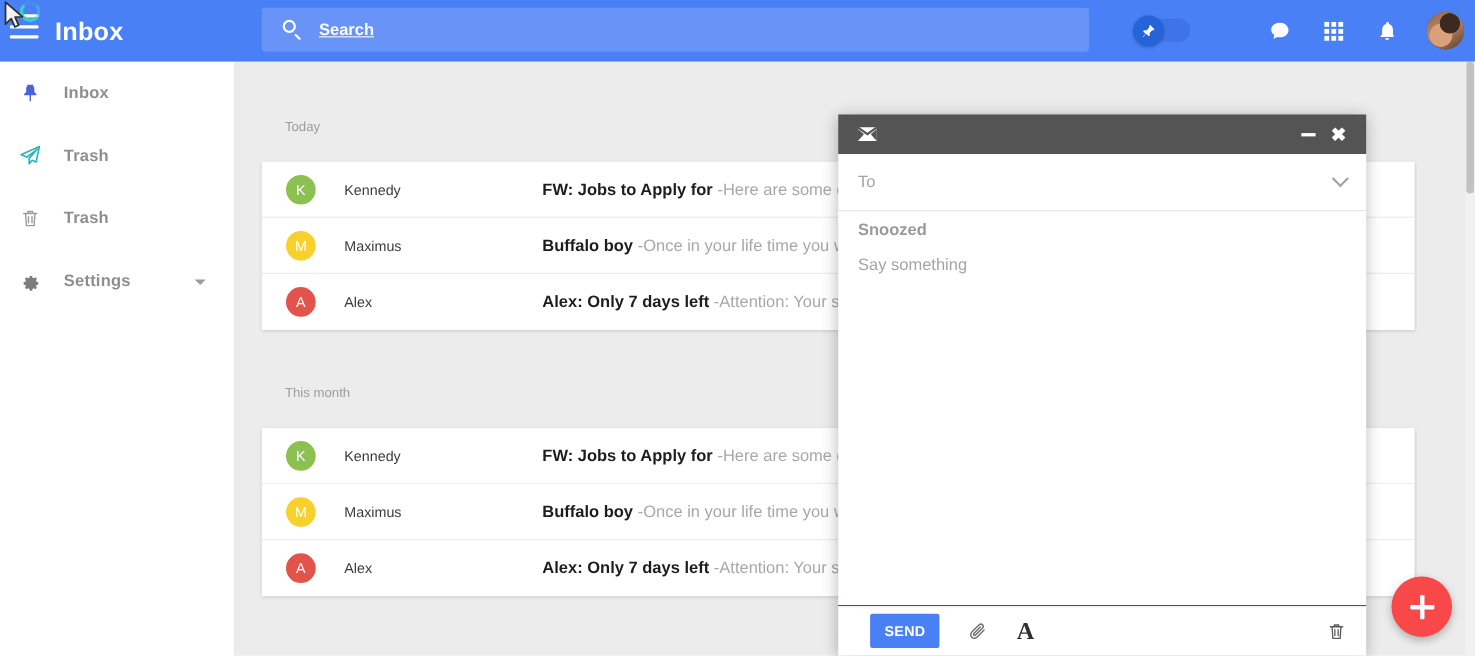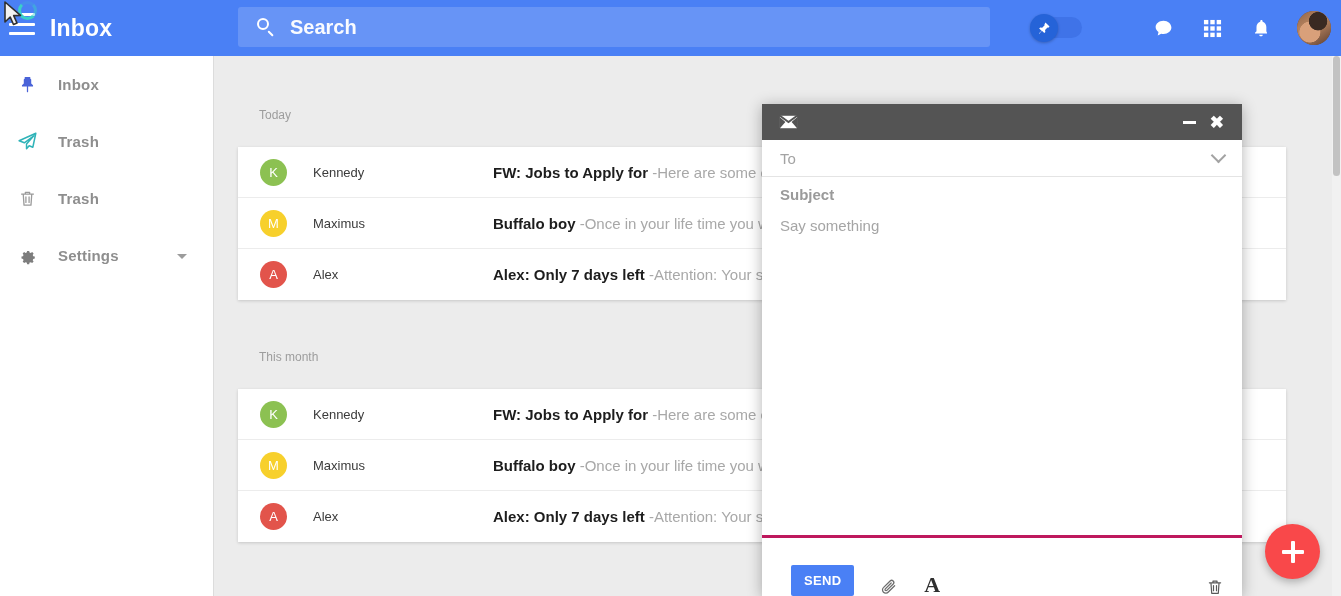--- a/index.html
+++ b/index.html
@@ -44,21 +44,21 @@
   .searchbox .mag { width: 20px; height: 20px; position: relative; flex: 0 0 auto; }
   .searchbox .mag .ring {
     position: absolute; left: 2px; top: 1px;
     width: 12px; height: 12px; border: 2.3px solid #fff; border-radius: 50%;
   }
   .searchbox .mag .handle {
     position: absolute; left: 12.5px; top: 12.5px;
     width: 7px; height: 2.3px; background: #fff;
     transform: rotate(45deg); transform-origin: left center; border-radius: 2px;
   }
-  .searchbox .sph { color: #ffffff; font-size: 20px; font-weight: bold; margin-left: 15px; opacity: .97; }
+  .searchbox .sph { color: #ffffff; font-size: 15px; font-weight: bold; margin-left: 15px; opacity: .97; text-decoration: underline; }
 
   
   .pin-toggle {
     position: absolute; left: 1030px; top: 14px;
     width: 52px; height: 26px;
     cursor: pointer;
   }
   .pin-toggle .track {
     position: absolute; left: 13px; top: 3px;
     width: 39px; height: 21px;
@@ -204,41 +204,41 @@
     cursor: move;
   }
   .compose-head .env { width: 19px; height: 14px; position: relative; }
   .compose-head .winbtns { display: flex; align-items: center; gap: 14px; }
   .win-min {
     width: 13px; height: 3px; background: #ffffff; cursor: pointer; display:block;
   }
   .win-close { color: #ffffff; font-size: 17px; line-height: 1; cursor: pointer; font-weight: bold; }
 
   .field-to {
-    height: 37px; display: flex; align-items: center;
+    height: 52px; display: flex; align-items: center;
     padding: 0 18px 0 18px;
     border-bottom: 1px solid #e4e4e4;
   }
   .field-to .ph { font-size: 15px; color: #a3a3a3; flex: 1; }
   .field-to .chev {
     width: 11px; height: 11px;
     border-right: 2px solid #a3a3a3; border-bottom: 2px solid #a3a3a3;
     transform: rotate(45deg); margin-top: -6px; cursor: pointer;
   }
   .field-subject {
     height: 34px; display: flex; align-items: center;
     padding: 0 18px; font-size: 15px; font-weight: bold; color: #9a9a9a;
   }
   .field-body {
     flex: 1; padding: 6px 18px 0 18px;
     font-size: 15px; color: #a5a5a5; cursor: text;
   }
   .compose-foot {
-    height: 61px; border-top: 3px solid #be185d;
-    display: flex; align-items: flex-end;
+    height: 46px; border-top: 1px solid #be185d;
+    display: flex; align-items: center;
     padding: 0 18px 0 29px;
   }
   .send-btn {
     background: #4a80f5; color: #ffffff;
     font-size: 13px; font-weight: bold;
     padding: 8px 13px; border: none; border-radius: 2px;
     cursor: pointer; letter-spacing: .3px;
   }
   .foot-ic { margin-left: 26px; cursor: pointer; display: flex; align-items: center; }
   .foot-ic.fmt { font-family: "Liberation Serif", serif; font-size: 22px; font-weight: bold; color: #2f2f2f; line-height: 1; }
@@ -426,21 +426,21 @@
       <span class="win-close">✖</span>
     </span>
   </div>
 
   <div class="field-to">
     <span class="ph">To</span>
     <span class="chev"></span>
   </div>
 
   <div class="field-subject">
-    <span>Subject</span>
+    <span>Snoozed</span>
   </div>
 
   <div class="field-body">
     <span>Say something</span>
   </div>
 
   <div class="compose-foot">
     <button class="send-btn">SEND</button>
 
     <span class="foot-ic">

